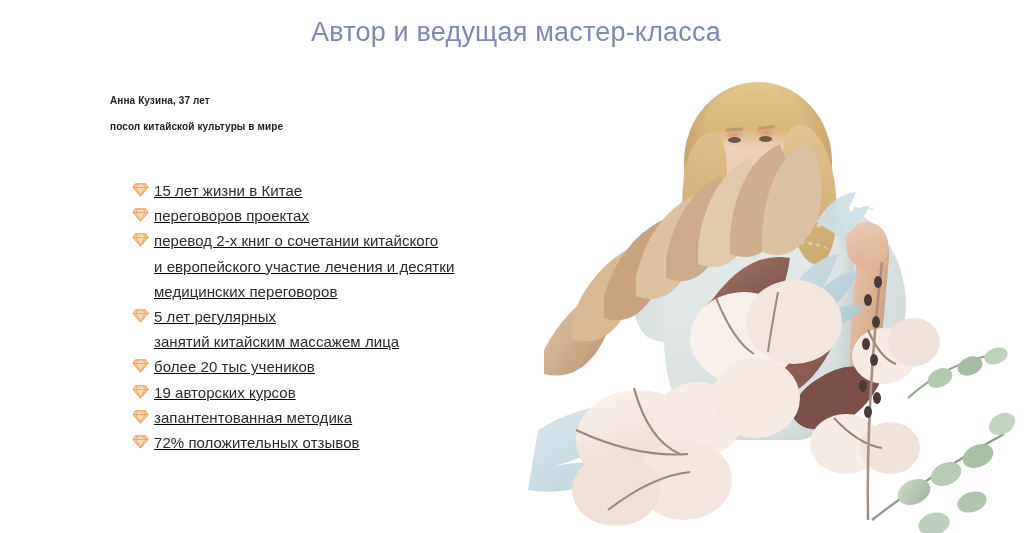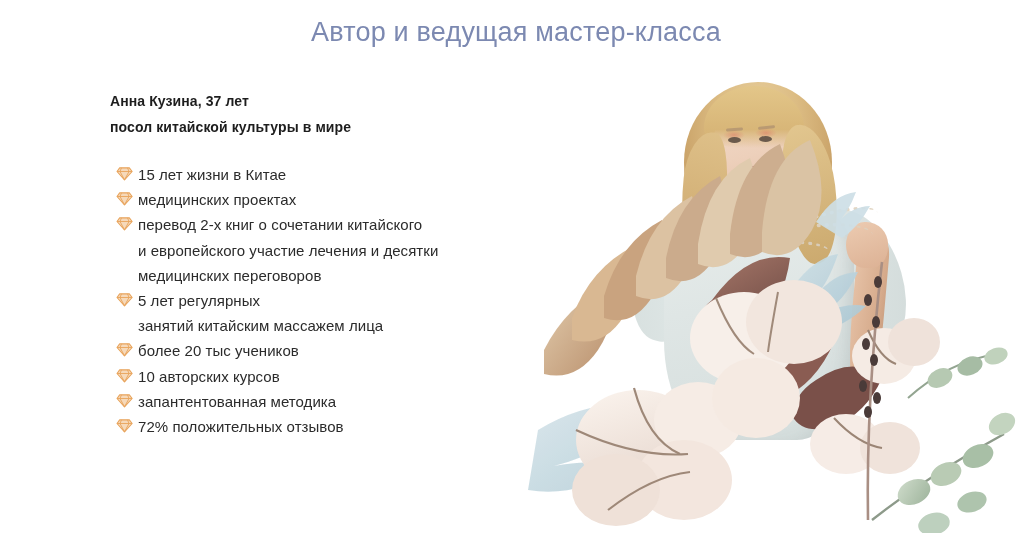--- a/index.html
+++ b/index.html
@@ -39,21 +39,21 @@
 
   
   .bio {
     position: absolute;
     left: 110px;
     top: 88px;
     width: 400px;
   }
   .bio-name,
   .bio-role {
-    font-size: 14px;
+    font-size: 10px;
     font-weight: bold;
     color: #1d1d1d;
     letter-spacing: 0.1px;
     line-height: 26px;
     white-space: nowrap;
   }
 
   .achievements {
     position: absolute;
     left: 116px;
@@ -237,34 +237,34 @@
 
 <div class="slide">
 
   <div class="page-title">Автор и ведущая мастер-класса</div>
 
   <div class="bio">
     <div class="bio-name">Анна Кузина, 37 лет</div>
     <div class="bio-role">посол китайской культуры в мире</div>
   </div>
 
-  <ul class="achievements" id="achievements-list" style="list-style:none;margin:0;padding:0;">
+  <ul class="achievements" id="achievements-list" style="list-style:none;margin:16px;padding:0;text-decoration:underline;">
       <li class="ach-item">
         <svg class="gem-icon" viewBox="0 0 20 18" xmlns="http://www.w3.org/2000/svg">
     <path d="M4.2 2.2h11.6l3.4 4.4L10 16.6 1 6.6z" fill="#f6d9ba" stroke="#e8a45c" stroke-width="1.3" stroke-linejoin="round"></path>
     <path d="M1 6.6h18M6.4 2.2 4.6 6.6 10 16.6M13.6 2.2l1.8 4.4L10 16.6" fill="none" stroke="#e8a45c" stroke-width="1.1"></path>
   </svg>
         <div class="ach-line">15 лет жизни в Китае</div>
       </li>
       <li class="ach-item">
         <svg class="gem-icon" viewBox="0 0 20 18" xmlns="http://www.w3.org/2000/svg">
     <path d="M4.2 2.2h11.6l3.4 4.4L10 16.6 1 6.6z" fill="#f6d9ba" stroke="#e8a45c" stroke-width="1.3" stroke-linejoin="round"></path>
     <path d="M1 6.6h18M6.4 2.2 4.6 6.6 10 16.6M13.6 2.2l1.8 4.4L10 16.6" fill="none" stroke="#e8a45c" stroke-width="1.1"></path>
   </svg>
-        <div class="ach-line">медицинских проектах</div>
+        <div class="ach-line">переговоров проектах</div>
       </li>
       <li class="ach-item">
         <svg class="gem-icon" viewBox="0 0 20 18" xmlns="http://www.w3.org/2000/svg">
     <path d="M4.2 2.2h11.6l3.4 4.4L10 16.6 1 6.6z" fill="#f6d9ba" stroke="#e8a45c" stroke-width="1.3" stroke-linejoin="round"></path>
     <path d="M1 6.6h18M6.4 2.2 4.6 6.6 10 16.6M13.6 2.2l1.8 4.4L10 16.6" fill="none" stroke="#e8a45c" stroke-width="1.1"></path>
   </svg>
         <div class="ach-line">перевод 2-х книг о сочетании китайского</div>
         <div class="ach-line">и европейского участие лечения и десятки</div>
         <div class="ach-line">медицинских переговоров</div>
       </li>
@@ -281,21 +281,21 @@
     <path d="M4.2 2.2h11.6l3.4 4.4L10 16.6 1 6.6z" fill="#f6d9ba" stroke="#e8a45c" stroke-width="1.3" stroke-linejoin="round"></path>
     <path d="M1 6.6h18M6.4 2.2 4.6 6.6 10 16.6M13.6 2.2l1.8 4.4L10 16.6" fill="none" stroke="#e8a45c" stroke-width="1.1"></path>
   </svg>
         <div class="ach-line">более 20 тыс учеников</div>
       </li>
       <li class="ach-item">
         <svg class="gem-icon" viewBox="0 0 20 18" xmlns="http://www.w3.org/2000/svg">
     <path d="M4.2 2.2h11.6l3.4 4.4L10 16.6 1 6.6z" fill="#f6d9ba" stroke="#e8a45c" stroke-width="1.3" stroke-linejoin="round"></path>
     <path d="M1 6.6h18M6.4 2.2 4.6 6.6 10 16.6M13.6 2.2l1.8 4.4L10 16.6" fill="none" stroke="#e8a45c" stroke-width="1.1"></path>
   </svg>
-        <div class="ach-line">10 авторских курсов</div>
+        <div class="ach-line">19 авторских курсов</div>
       </li>
       <li class="ach-item">
         <svg class="gem-icon" viewBox="0 0 20 18" xmlns="http://www.w3.org/2000/svg">
     <path d="M4.2 2.2h11.6l3.4 4.4L10 16.6 1 6.6z" fill="#f6d9ba" stroke="#e8a45c" stroke-width="1.3" stroke-linejoin="round"></path>
     <path d="M1 6.6h18M6.4 2.2 4.6 6.6 10 16.6M13.6 2.2l1.8 4.4L10 16.6" fill="none" stroke="#e8a45c" stroke-width="1.1"></path>
   </svg>
         <div class="ach-line">запантентованная методика</div>
       </li>
       <li class="ach-item">
         <svg class="gem-icon" viewBox="0 0 20 18" xmlns="http://www.w3.org/2000/svg">

